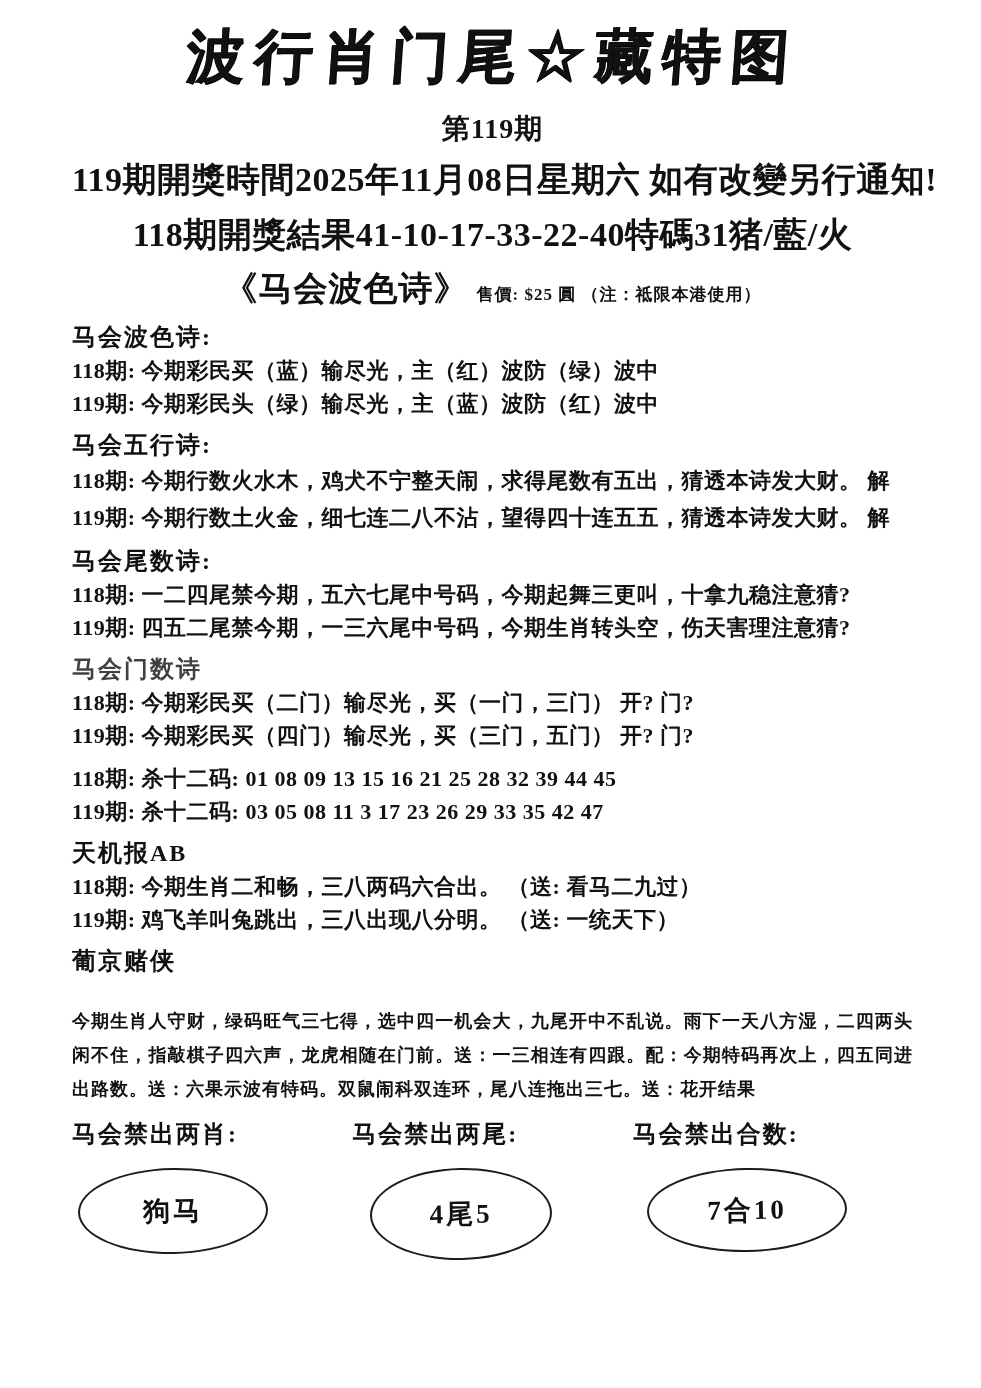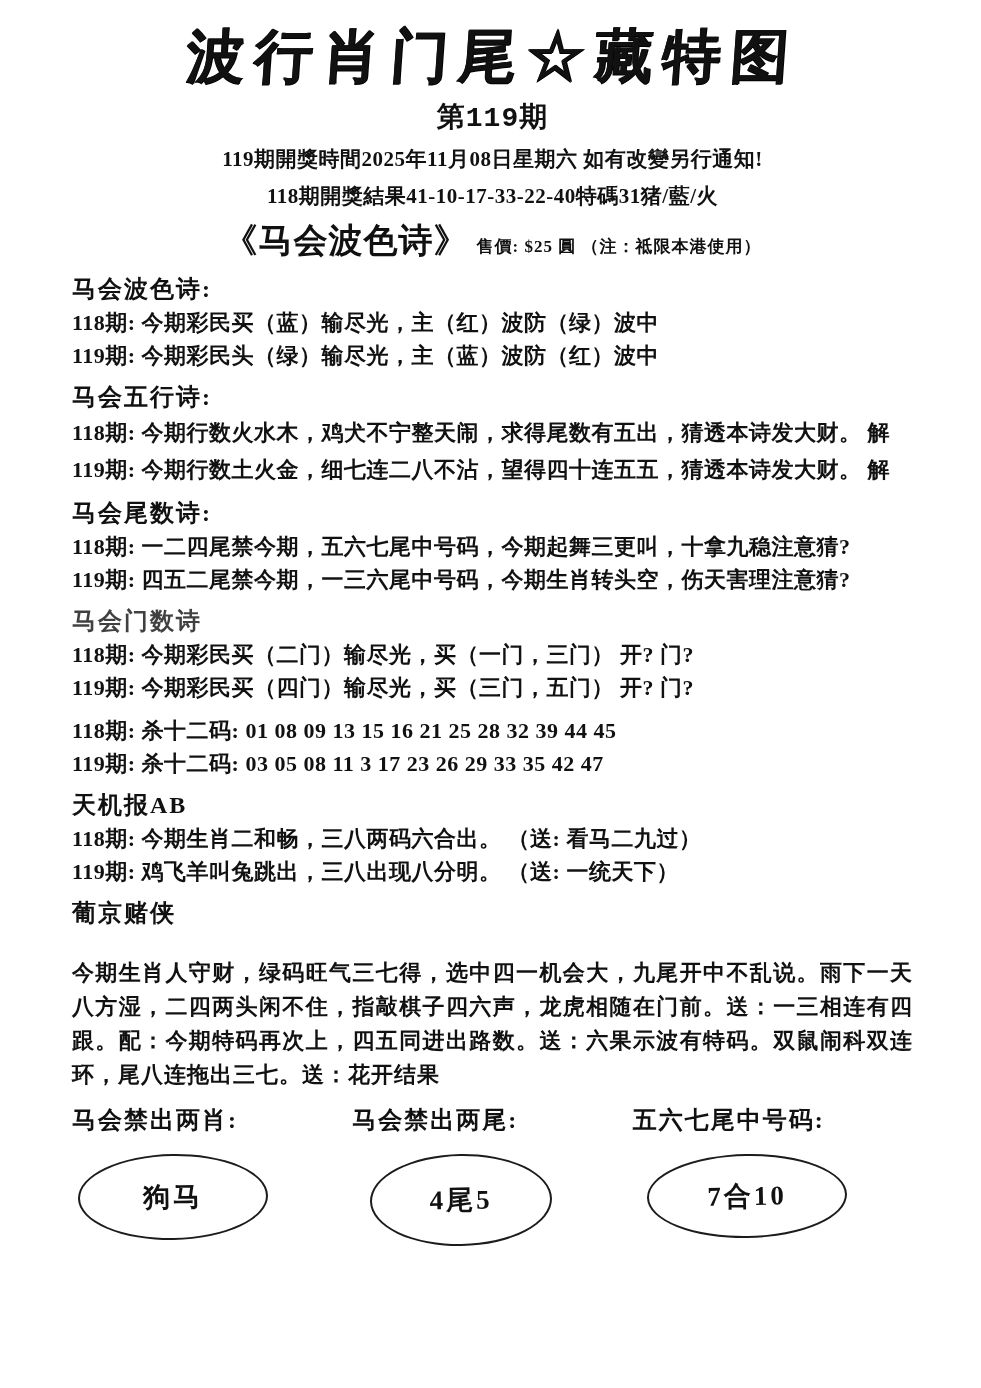--- a/index.html
+++ b/index.html
@@ -29,26 +29,25 @@
     font-weight: 900;
     letter-spacing: 10px;
     margin: 6px 0 0 0;
     transform: skewX(-4deg);
     white-space: nowrap;
     text-shadow: 1px 0 0 #000, 0 1px 0 #000;
   }
   .issue {
     font-size: 28px;
     font-weight: bold;
-    margin-top: 2px;
+    margin-top: 14px;
     letter-spacing: 1px;
-    font-family: Liberation Mono, monospace;
   }
   .notice {
-    font-size: 21px;
+    font-size: 34px;
     font-weight: bold;
     margin-top: 9px;
     letter-spacing: 0.5px;
     white-space: nowrap;
   }
   .provider-row {
     margin-top: 8px;
     font-weight: bold;
     white-space: nowrap;
   }
@@ -66,21 +65,21 @@
   .sec-heading.faint { opacity: 0.8; }
   .sec-line {
     font-size: 22px;
     font-weight: bold;
     line-height: 33px;
     letter-spacing: 0.5px;
     white-space: nowrap;
   }
   .sec-wide .sec-line { line-height: 37px; }
   .para {
-    font-size: 22px;
+    font-size: 18px;
     font-weight: bold;
     line-height: 34px;
     text-align: justify;
     letter-spacing: 1px;
     margin-top: 28px;
   }
 
   .ban-row {
     display: flex;
     justify-content: flex-end;
@@ -169,18 +168,18 @@
   <div class="ban-row">
     <div class="ban-col">
       <div class="ban-label">马会禁出两肖:</div>
       <div class="ellipse">狗马</div>
     </div>
     <div class="ban-col">
       <div class="ban-label">马会禁出两尾:</div>
       <div class="ellipse">4尾5</div>
     </div>
     <div class="ban-col">
-      <div class="ban-label">五六七尾中号码:</div>
+      <div class="ban-label">马会禁出合数:</div>
       <div class="ellipse">7合10</div>
     </div>
   </div>
 
 </div>
 
 </body></html>

